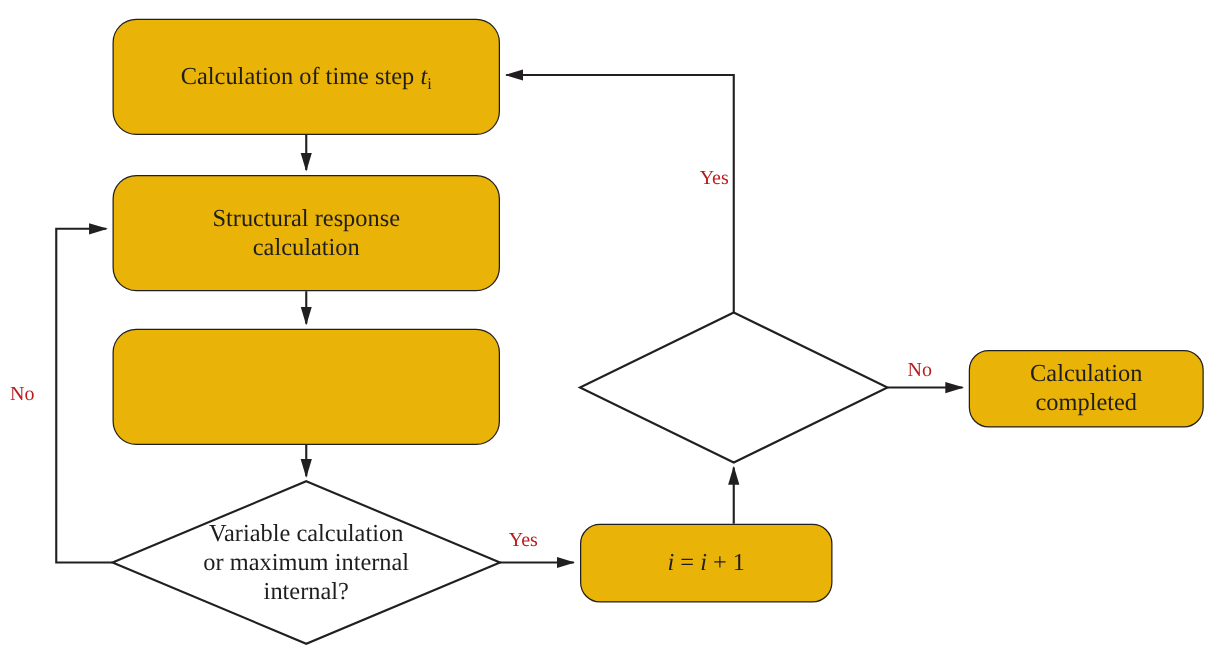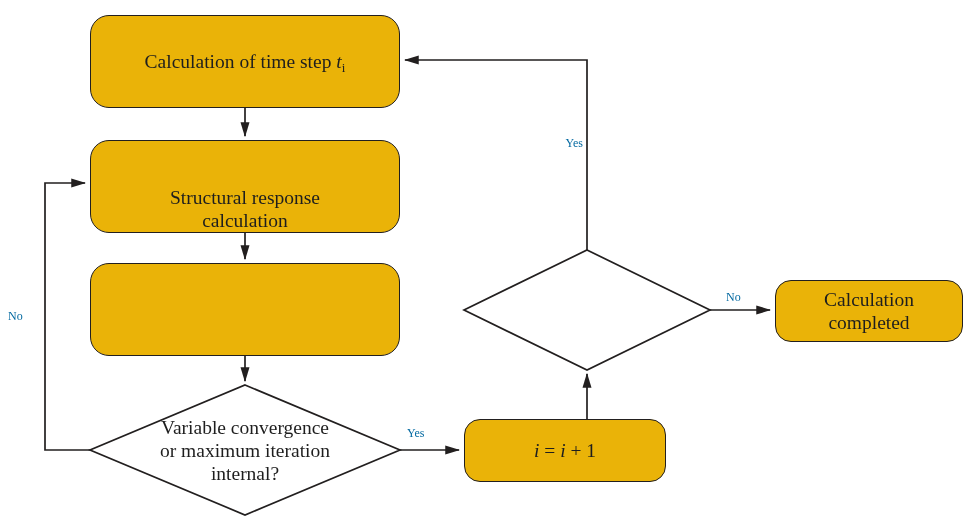--- a/index.html
+++ b/index.html
@@ -28,26 +28,26 @@
   }
   .rbox.small { border-radius: 16px; }
   .dtext { background: transparent; }
   .pre { white-space: pre; }
   i { font-style: italic; }
   sub.vsub { font-size: 13px; line-height: 0; vertical-align: -0.32em; }
   .op { font-family: "Liberation Serif", "DejaVu Serif", "DejaVu Sans", serif; padding: 0 1px; }
   .q { margin-left: 3px; }
   .edge-label {
     position: absolute;
-    font-size: 12px; line-height: 22px;
-    color: #0369a1;
+    font-size: 16px; line-height: 22px;
+    color: #b91c1c;
   }
   
   .n-time   { left: 90px;  top: 15px;  width: 310px; height: 93px; }
-  .n-struct { left: 90px;  top: 140px; width: 310px; height: 93px; justify-content: flex-end; }
+  .n-struct { left: 90px;  top: 140px; width: 310px; height: 93px; }
   .n-flow   { left: 90px;  top: 263px; width: 310px; height: 93px; }
   .n-conv   { left: 120px; top: 416px; width: 250px; height: 69px; }
   .n-incr   { left: 464px; top: 419px; width: 202px; height: 63px; }
   .n-imax   { left: 497px; top: 295px; width: 180px; height: 30px; }
   .n-done   { left: 775px; top: 280px; width: 188px; height: 62px; }
   
   .l-yes-incr { left: 407px; top: 422px; }
   .l-yes-time { left: 541px; top: 132px; width: 42px; text-align: right; }
   .l-no-done  { left: 726px; top: 286px; }
   .l-no-left  { left: 8px;   top: 305px; }
@@ -89,22 +89,22 @@
 
   <div class="node rbox n-struct">
     <div>Structural response</div>
     <div>calculation</div>
   </div>
 
   <div class="node rbox n-flow">
   </div>
 
   <div class="node dtext n-conv">
-    <div>Variable convergence</div>
-    <div>or maximum iteration</div>
+    <div>Variable calculation</div>
+    <div>or maximum internal</div>
     <div>internal?</div>
   </div>
 
 
   <div class="node rbox small n-incr">
     <div>
       <i>i</i><span class="pre"> = </span><i>i</i><span class="pre"> + 1</span>
     </div>
   </div>
 

